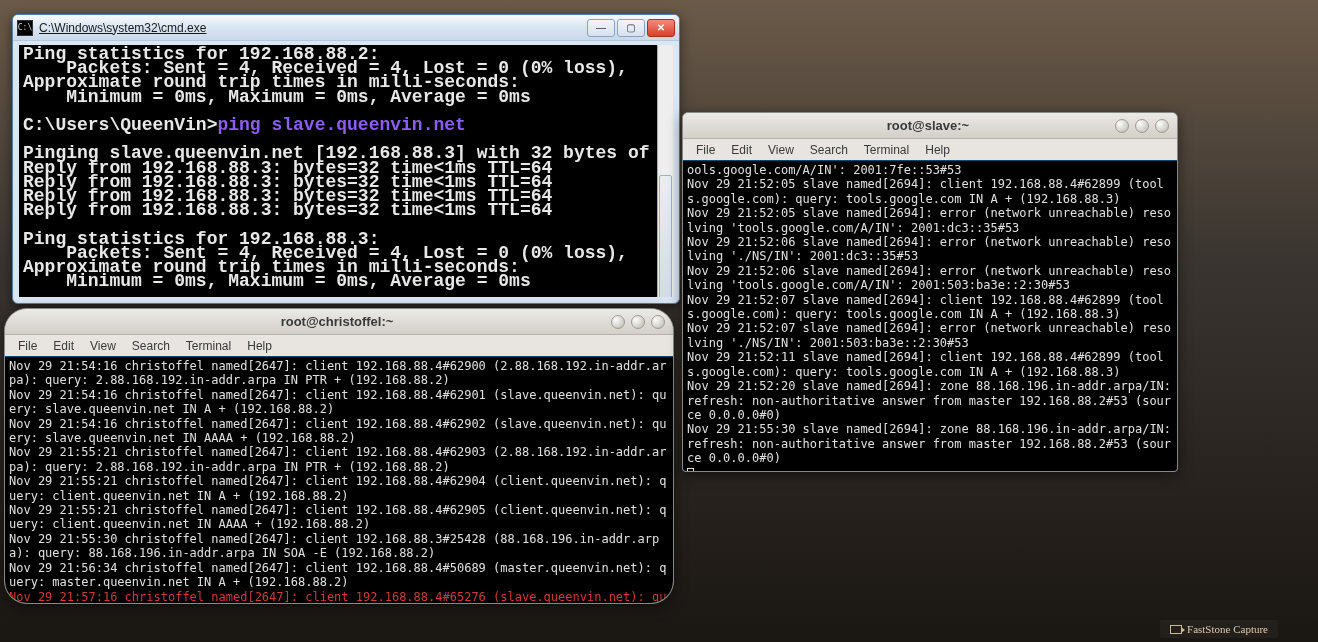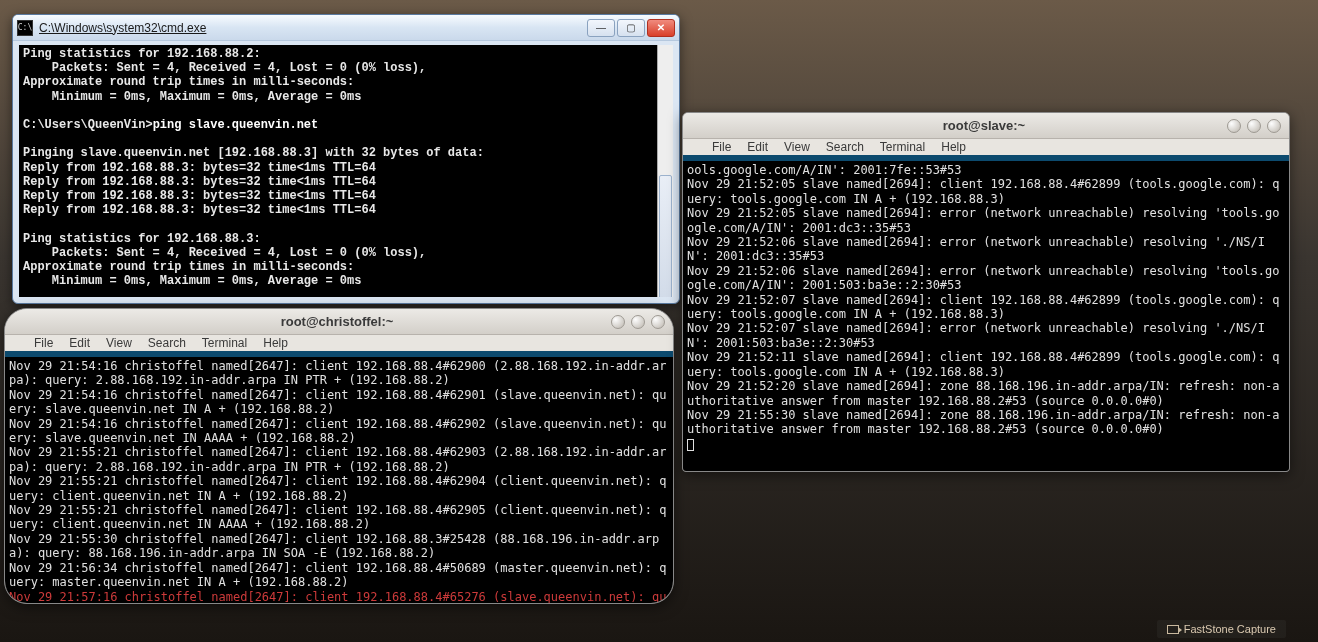--- a/index.html
+++ b/index.html
@@ -79,28 +79,28 @@
   }
   .win-scroll .thumb {
     position:absolute; left:1px; right:1px;
     top:130px; height:140px;
     background:linear-gradient(180deg,#e9eef6,#cfd9e7);
     border:1px solid #9cb2cd;
     border-radius:2px;
   }
   .cmd-text {
     font-family: "Consolas","Courier New",monospace;
-    font-size: 12px;
+    font-size: 18px;
     line-height: 14.2px;
     color: #e8e8e8;
     white-space: pre;
     padding: 2px 4px;
     font-weight: bold;
   }
-  .cmd-text .red { color: #ffffff; }
+  .cmd-text .red { color: #8b5cf6; }
 
   
   .gnome-window {
     position: absolute;
     background: #d6d2cd;
     border: 1px solid #888;
     border-radius: 6px 6px 4px 4px;
     box-shadow: 0 3px 14px rgba(0,0,0,0.5);
     overflow: hidden;
   }
@@ -121,24 +121,24 @@
   .gnome-btn {
     width:14px; height:14px;
     border-radius: 50%;
     background: radial-gradient(circle at 30% 30%, #fdfdfd, #cfcbc5 70%, #b5b0a9);
     border:1px solid #9e9a93;
     cursor:pointer;
   }
   .gnome-menubar {
     height: 22px;
     background: #e8e5e0;
-    border-bottom: 6px solid #0c4a6e;
+    border-bottom: 1px solid #0c4a6e;
     display:flex;
     align-items:center;
-    padding: 0 22px;
+    padding: 0 6px;
     gap: 2px;
   }
   .gnome-menu-item {
     font-size: 12px;
     color: #3a3a3a;
     padding: 2px 7px;
     cursor:pointer;
   }
   .gnome-body {
     position:absolute;
@@ -157,30 +157,31 @@
   }
   .term-text .redln { color: #cc3a3a; }
   .term-cursor {
     display:inline-block;
     width:7px; height:12px;
     border:1px solid #e0e0e0;
     vertical-align:bottom;
   }
 
   #christoffel { left: 4px; top: 308px; width: 670px; height: 296px; border-radius: 23px; }
-  #slave { left: 682px; top: 112px; width: 608px; height: 360px; }
+  #slave { left: 682px; top: 112px; width: 496px; height: 360px; }
 
   
   .tray {
     position:absolute;
-    right: 32px;
+    right: 40px;
     bottom: 4px;
     display:flex;
     gap: 12px;
     align-items:flex-end;
+    font-family:Liberation Serif, serif;
   }
   .tray-item {
     font-size: 11px;
     color: #d9c8b0;
     background: rgba(255,255,255,0.04);
     padding: 3px 10px;
     border-radius: 2px;
     display:flex; align-items:center; gap:5px;
   }
   .tray-cam {

